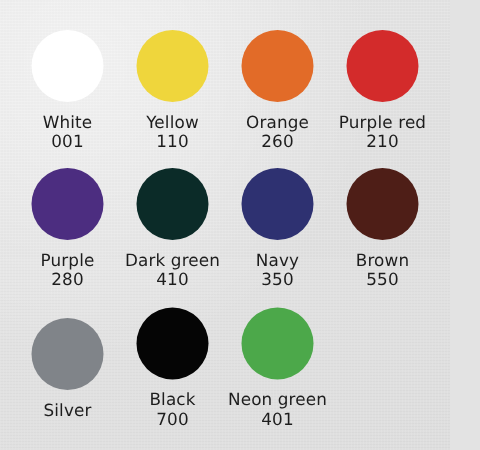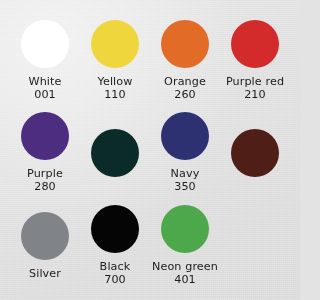--- a/index.html
+++ b/index.html
@@ -111,30 +111,38 @@
       </div>
       <div class="swatch-cell">
         <div class="dot" style="background: rgb(76, 45, 128);"></div>
         <div class="labels">
           <span class="color-name">Purple</span>
           <span class="color-code">280</span>
         </div>
       </div>
       <div class="swatch-cell">
         <div class="dot" style="background: rgb(11, 43, 40);"></div>
+        <div class="labels">
+          <span class="color-name">Dark green</span>
+          <span class="color-code">410</span>
+        </div>
       </div>
       <div class="swatch-cell">
         <div class="dot" style="background: rgb(46, 49, 113);"></div>
         <div class="labels">
           <span class="color-name">Navy</span>
           <span class="color-code">350</span>
         </div>
       </div>
       <div class="swatch-cell">
         <div class="dot" style="background: rgb(78, 30, 23);"></div>
+        <div class="labels">
+          <span class="color-name">Brown</span>
+          <span class="color-code">550</span>
+        </div>
       </div>
       <div class="swatch-cell">
         <div class="dot" style="background: rgb(128, 132, 137);"></div>
         <div class="labels">
           <span class="color-name">Silver</span>
         </div>
       </div>
       <div class="swatch-cell">
         <div class="dot" style="background: rgb(5, 5, 5);"></div>
         <div class="labels">

